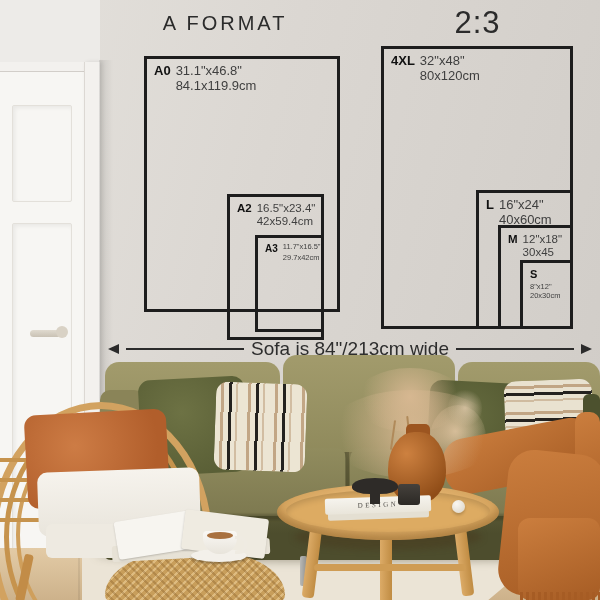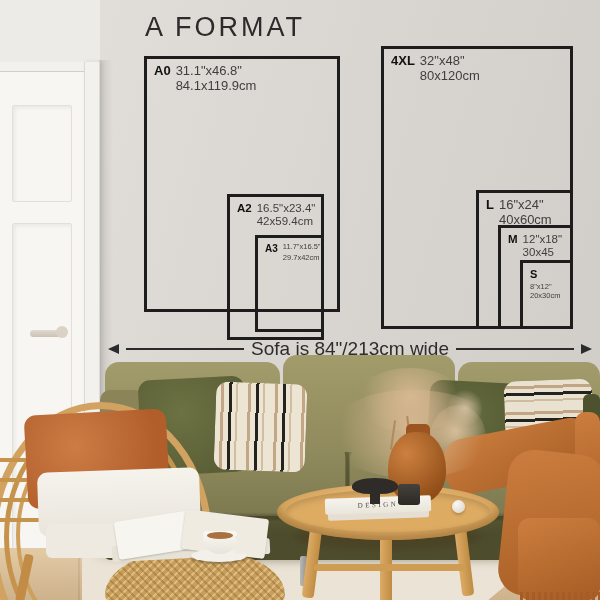--- a/index.html
+++ b/index.html
@@ -15,21 +15,21 @@
   .door{left:0;top:71px;width:84px;height:529px;background:#f7f6f3;}
   .door-panel{border:1px solid #e3e0da;box-shadow:inset 2px 2px 4px rgba(0,0,0,.06);border-radius:2px;}
   .door-panel.up{left:12px;top:34px;width:58px;height:95px;}
   .door-panel.low{left:12px;top:152px;width:58px;height:330px;}
   .door-handle{left:30px;top:259px;width:33px;height:7px;background:linear-gradient(#e0dacf,#c9c2b4);border-radius:4px;}
   .door-rose{left:56px;top:255px;width:12px;height:12px;border-radius:50%;background:#d9d2c5;}
   .wall-shade{left:99px;top:60px;width:14px;height:540px;background:linear-gradient(90deg,rgba(0,0,0,.10),rgba(0,0,0,0));}
 
   
   .chart-title{color:#2b2b2b;text-align:center;}
-  .t-left{left:100px;top:12px;width:250px;font-size:27px;letter-spacing:3px;}
+  .t-left{left:100px;top:12px;width:250px;font-size:20px;letter-spacing:3px;}
   .t-right{left:380px;top:5px;width:195px;font-size:31px;letter-spacing:1px;}
   .size-box{box-sizing:border-box;border:3px solid #1d1d1d;}
   .lbl{position:absolute;top:5px;left:7px;display:grid;grid-template-columns:max-content max-content;column-gap:5px;line-height:1.12;font-size:13px;white-space:nowrap;color:#3f3f3f;}
   .lbl .nm{font-weight:700;color:#111;grid-row:1;}
   .lbl .in{grid-row:1;}
   .lbl .cm{grid-column:2;grid-row:2;}
   .tight .lbl{font-size:11.5px;}
   .sm .lbl{font-size:7.5px;}
   .sm .lbl .nm{font-size:10px;}
   .stacked .lbl{display:block;font-size:7.5px;line-height:1.25;}
@@ -185,20 +185,21 @@
     </div>
   </div>
   <div class="abs size-box sm" style="left:255px;top:235px;width:69px;height:97px">
     <div class="lbl">
       <span class="nm">A3</span>
       <span class="in">11.7"x16.5"</span>
       <span class="cm">29.7x42cm</span>
     </div>
   </div>
 
+  <div class="abs chart-title t-right">2:3</div>
   <div class="abs size-box" style="left:381px;top:46px;width:192px;height:283px">
     <div class="lbl">
       <span class="nm">4XL</span>
       <span class="in">32"x48"</span>
       <span class="cm">80x120cm</span>
     </div>
   </div>
   <div class="abs size-box" style="left:476px;top:190px;width:97px;height:139px">
     <div class="lbl">
       <span class="nm">L</span>

